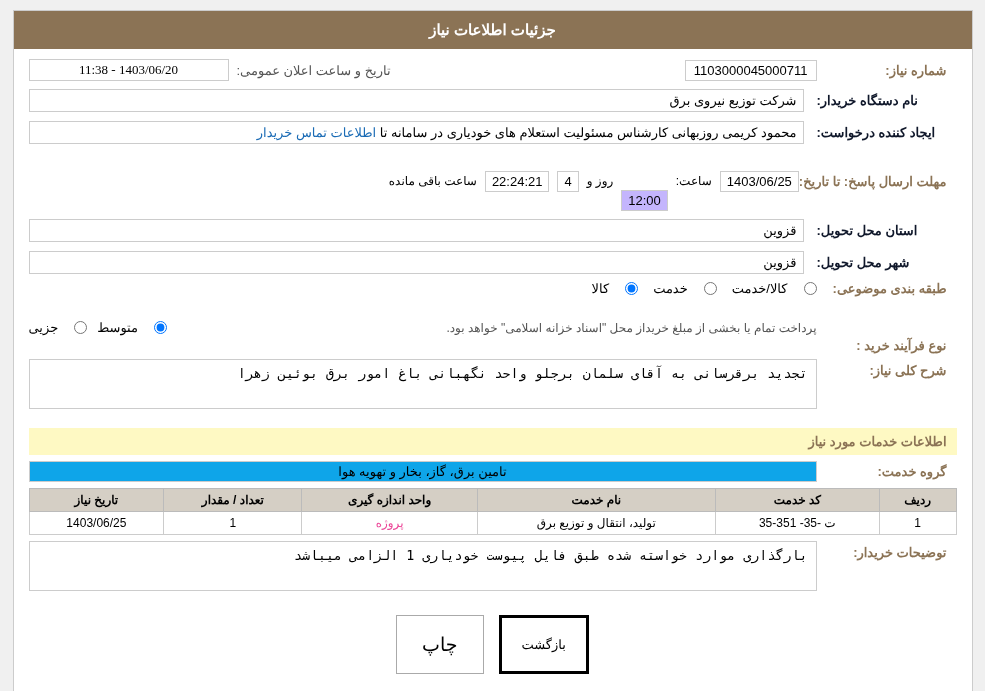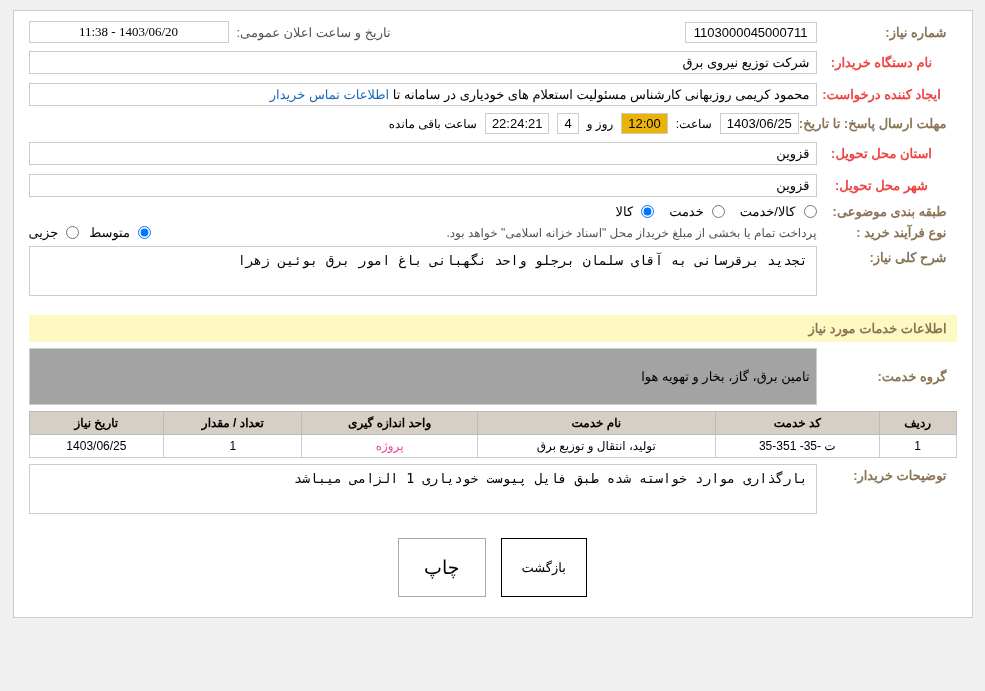--- a/index.html
+++ b/index.html
@@ -28,26 +28,27 @@
       padding: 10px 15px;
     }
     
     .info-row {
       display: flex;
       align-items: center;
       margin-bottom: 6px;
       min-height: 26px;
     }
     .info-label {
-      color: #ef4444;
-      font-weight: bold;
-      min-width: 140px;
-      text-align: center;
+      color: #0f172a;
+      font-weight: bold;
+      min-width: 140px;
+      text-align: left;
       padding-right: 10px;
       white-space: nowrap;
+      margin-left: 13px;
     }
     .info-value {
       flex: 1;
       border: 1px solid #ccc;
       background: #fff;
       padding: 3px 6px;
       min-height: 22px;
       text-align: right;
     }
     .announce-label {
@@ -109,22 +110,23 @@
       padding: 2px 6px;
       background: #fff;
       direction: ltr;
     }
     .deadline-small-label {
       font-size: 12px;
     }
     .deadline-time {
       border: 1px solid #ccc;
       padding: 2px 6px;
-      background: #eab308;
+      background: #c4b5fd;
       direction: ltr;
+      margin-top: 39px;
     }
     .deadline-remaining {
       border: 1px solid #ccc;
       padding: 2px 6px;
       background: #fff;
       direction: ltr;
     }
     
     .radio-row {
       display: flex;
@@ -139,37 +141,38 @@
       padding-right: 10px;
     }
     .radio-group {
       display: flex;
       align-items: center;
       gap: 15px;
     }
     .radio-item {
       display: flex;
       align-items: center;
-      gap: 8px;
+      gap: 16px;
     }
     .radio-item input[type="radio"] {
       cursor: pointer;
     }
     
     .process-row {
       display: flex;
       align-items: center;
       margin-bottom: 6px;
     }
     .process-label {
       color: #8b7355;
       font-weight: bold;
       min-width: 140px;
       text-align: right;
       padding-right: 10px;
+      margin-top: 36px;
     }
     .process-options {
       display: flex;
       align-items: center;
       gap: 10px;
       flex: 1;
     }
     .process-note {
       color: #555;
       font-size: 12px;
@@ -248,51 +251,52 @@
     .btn-print {
       background: #fff;
       border: 1px solid #aaa;
       padding: 17px 25px;
       font-size: 19px;
       font-family: Tahoma, Arial, sans-serif;
       cursor: pointer;
     }
     .btn-back {
       background: #fff;
-      border: 1px solid #000000;
+      border: 3px solid #000000;
       padding: 5px 20px;
       font-size: 13px;
       font-family: Tahoma, Arial, sans-serif;
       cursor: pointer;
     }
     .group-service-row {
       display: flex;
       align-items: center;
       margin-bottom: 6px;
     }
     .group-service-label {
       color: #8b7355;
       font-weight: bold;
       min-width: 140px;
       text-align: right;
       padding-right: 10px;
     }
     .group-service-value {
       border: 1px solid #ccc;
-      padding: 20px 6px;
-      background: #a3a3a3;
-      flex: 1;
-      text-align: right;
+      padding: 2px 6px;
+      background: #0ea5e9;
+      flex: 1;
+      text-align: center;
     }
   </style>
 </head>
 <body>
 
 <div class="page-wrapper">
 
+  <div class="page-title">جزئیات اطلاعات نیاز</div>
 
   <div class="content">
 
     <div class="req-row">
       <div class="req-label">شماره نیاز:</div>
       <div class="req-number">1103000045000711</div>
       <div style="flex:1;"></div>
       <div class="announce-label" style="min-width:auto;padding-left:8px;color:#555;font-weight:normal;">تاریخ و ساعت اعلان عمومی:</div>
       <div class="announce-value" style="max-width:200px;">1403/06/20 - 11:38</div>
     </div>

